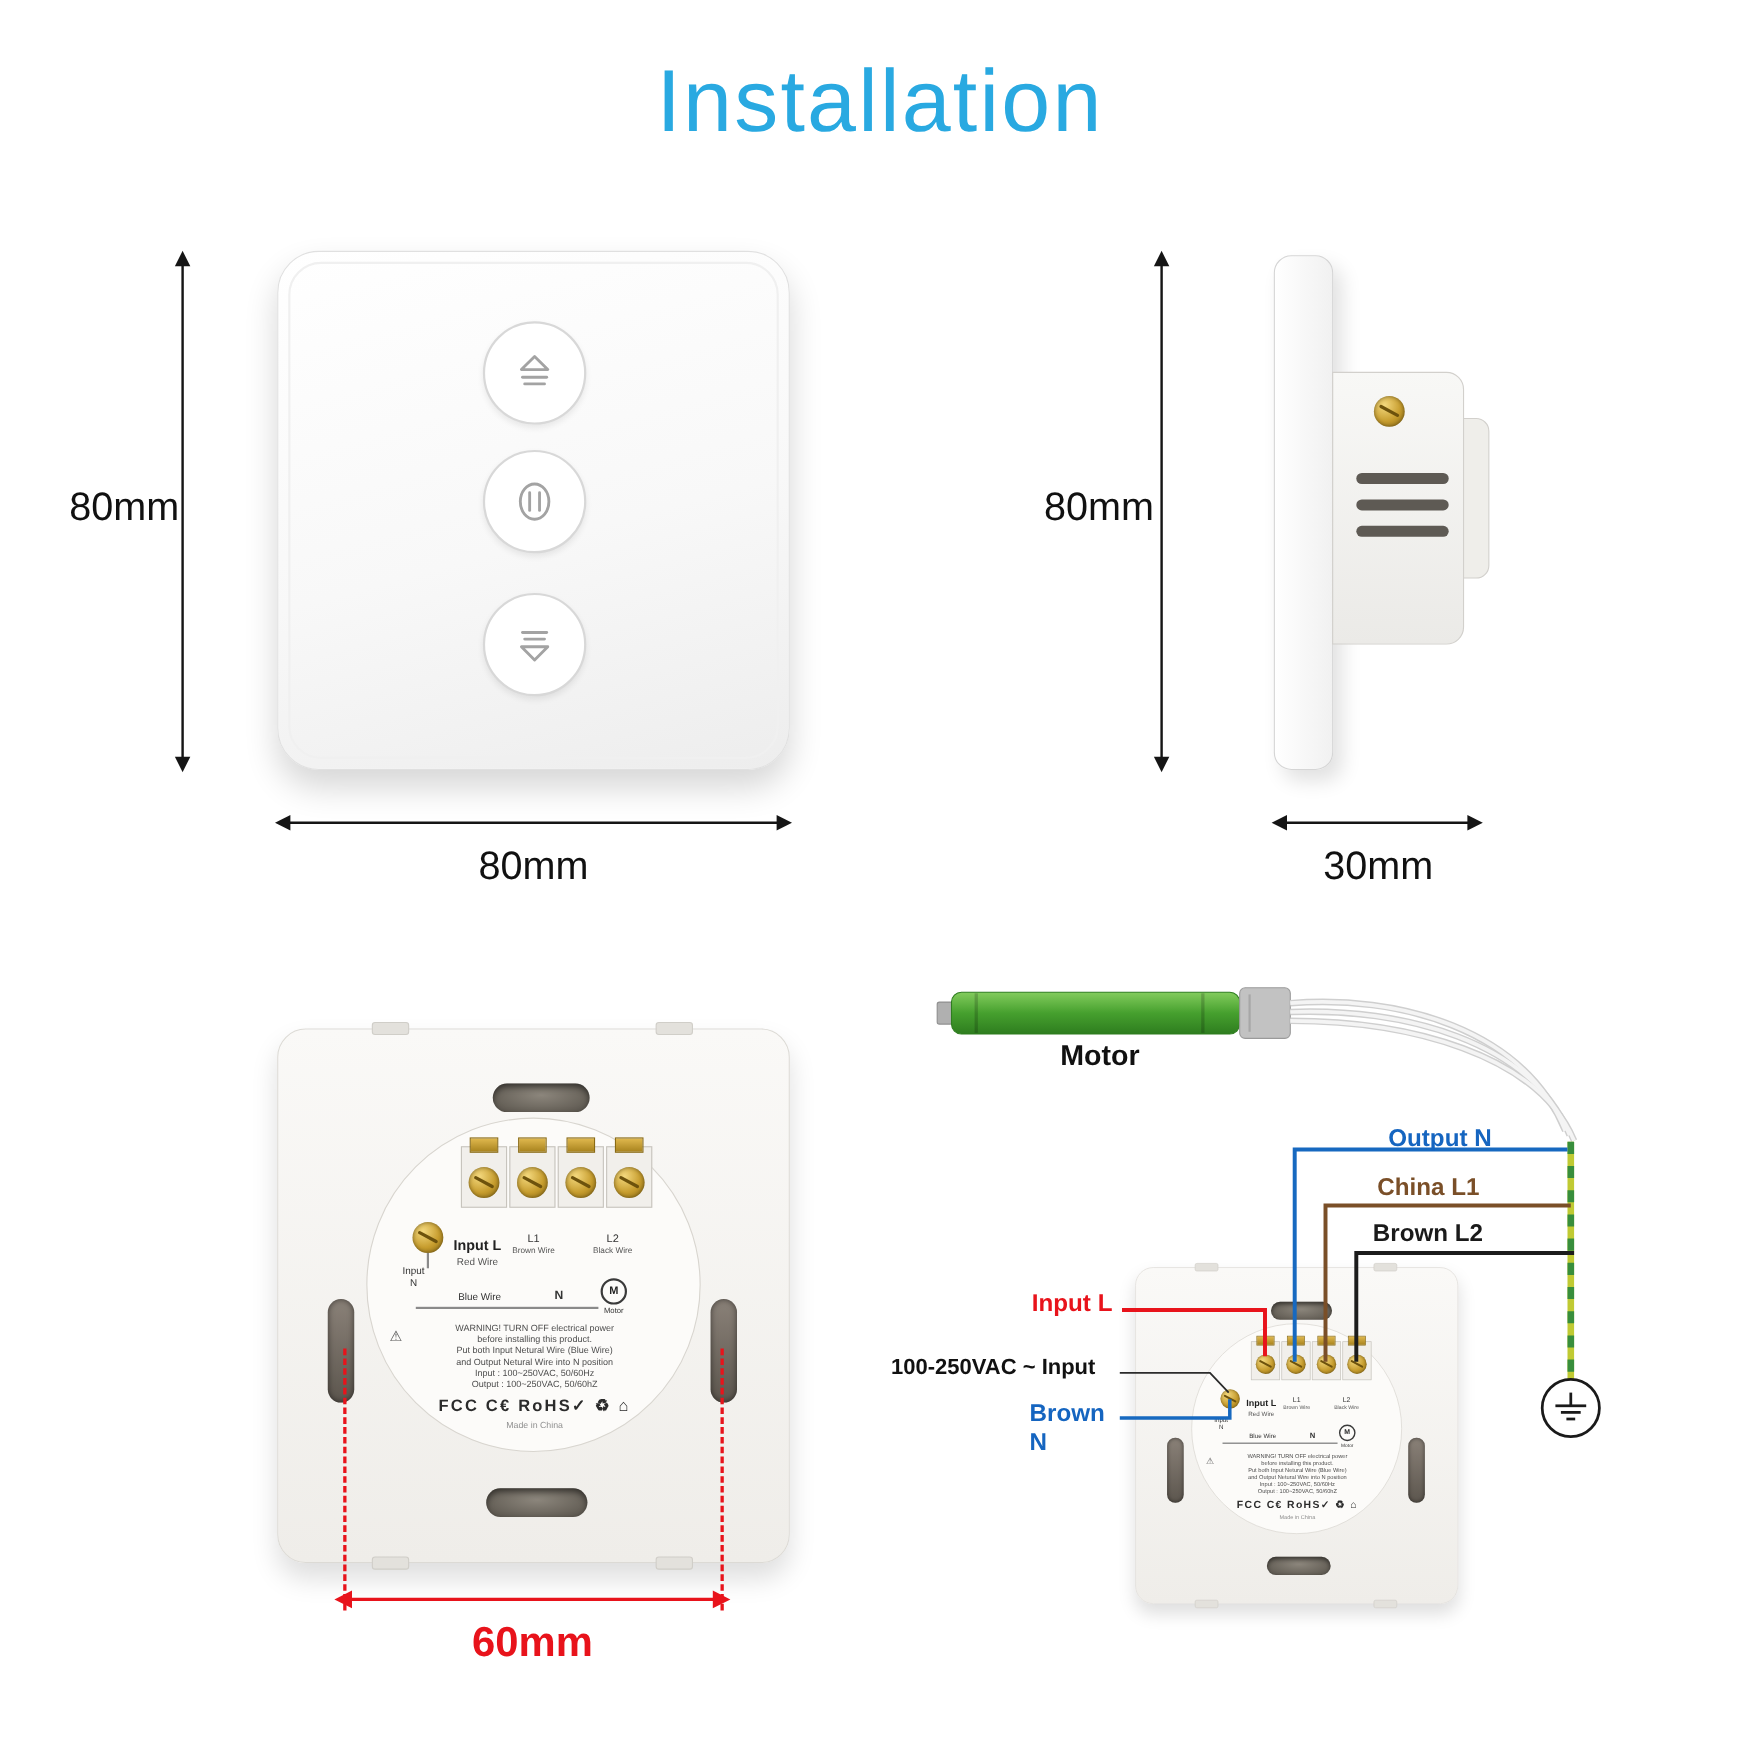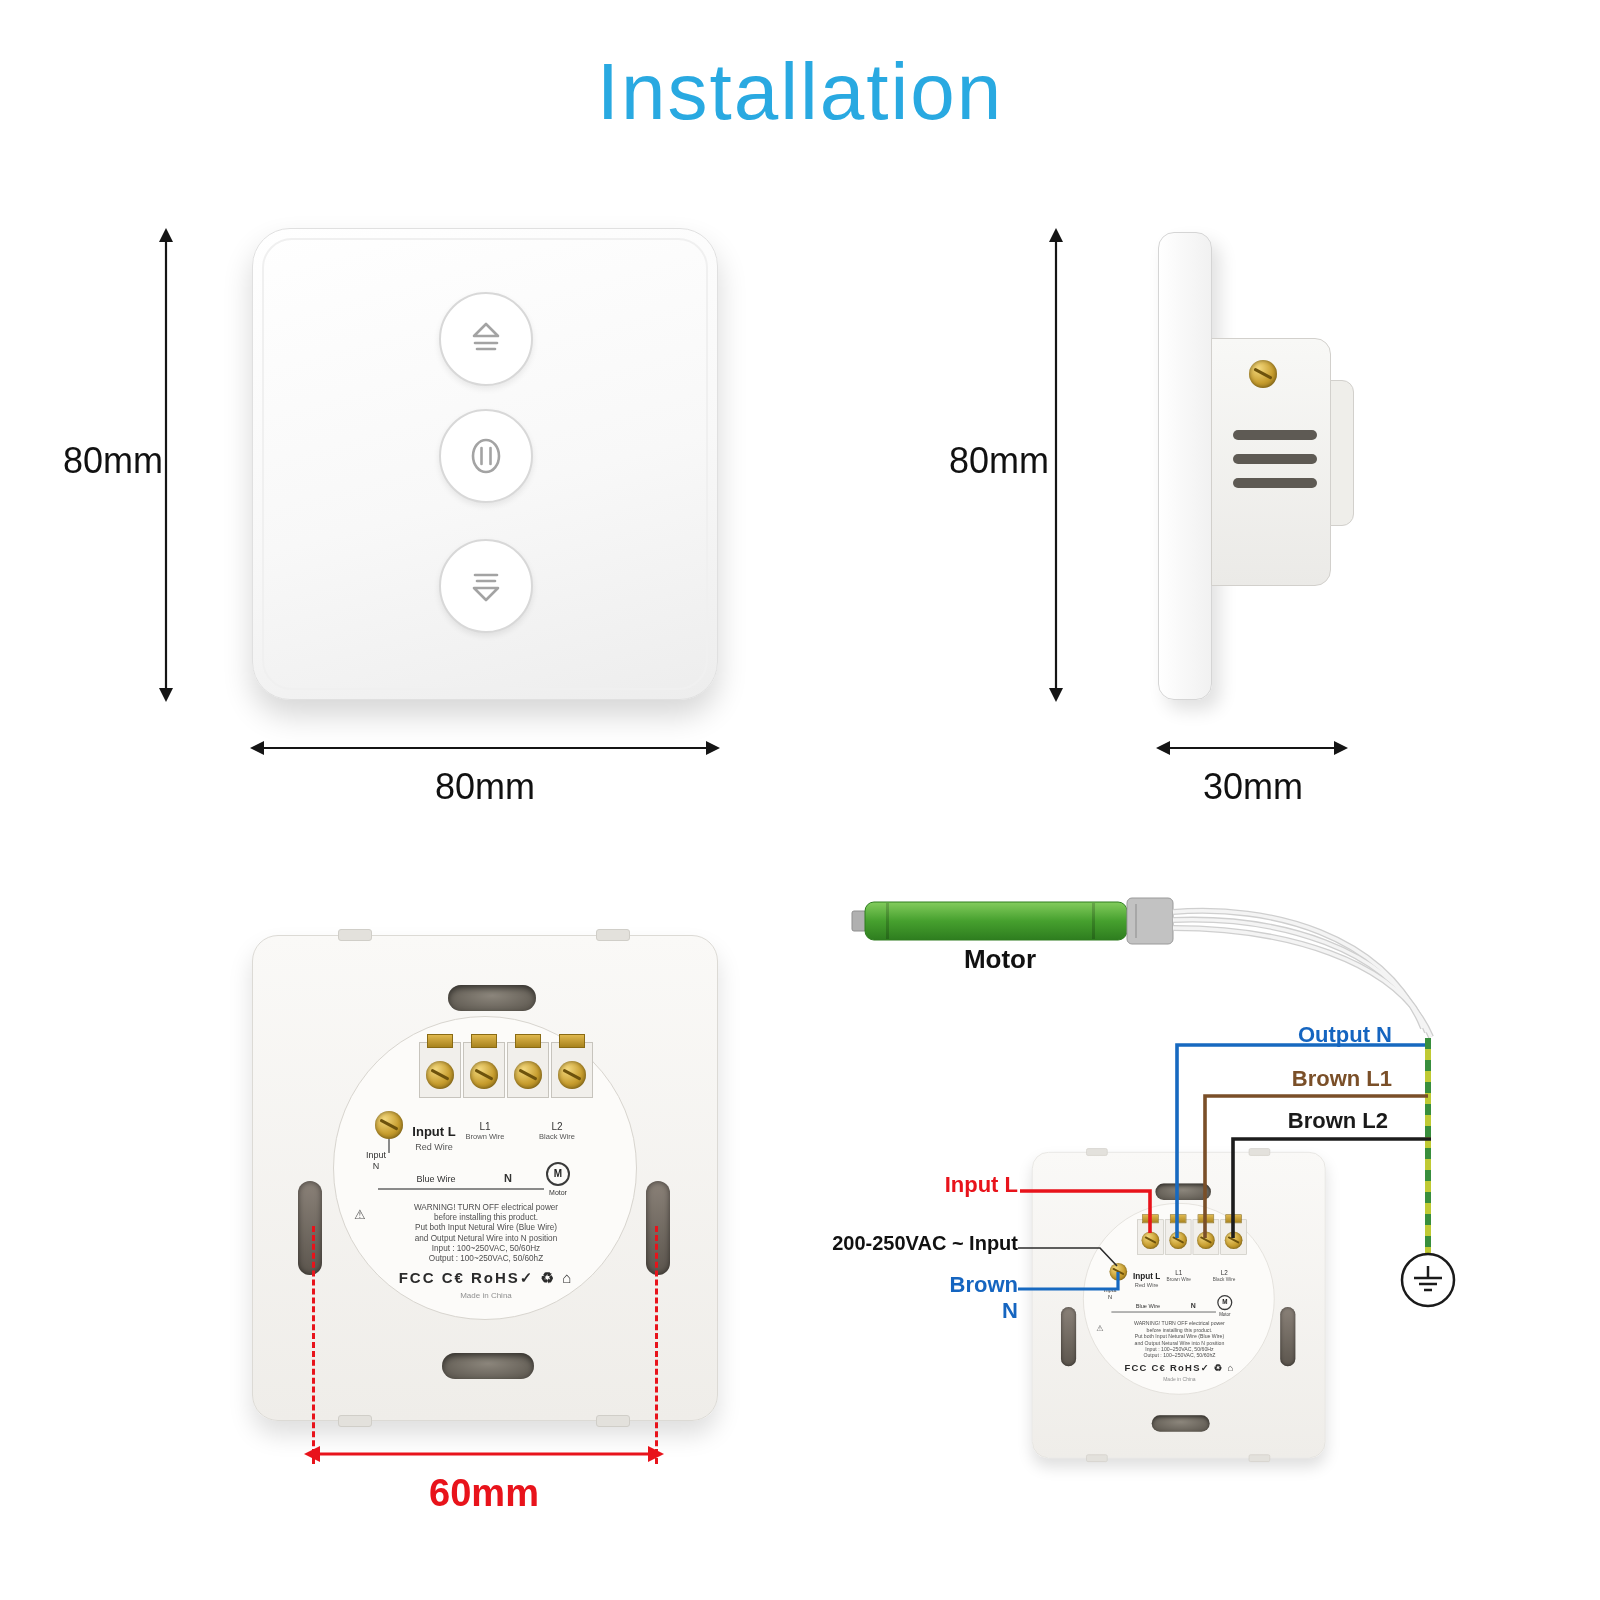--- a/index.html
+++ b/index.html
@@ -64,21 +64,21 @@
   .bp-made{position:absolute;left:18px;top:274px;width:268px;text-align:center;font-size:8px;color:#909090;}
   .mcirc{position:absolute;left:212px;top:145px;width:24px;height:24px;border:2px solid #3a3a3a;border-radius:50%;
     text-align:center;font-size:10px;font-weight:bold;line-height:20px;color:#222;}
 
   .fig-back-small{position:absolute;left:1032px;top:1152px;width:466px;height:486px;
     transform:scale(0.63);transform-origin:0 0;z-index:1;}
 
   
   .wiresvg{position:absolute;left:840px;top:880px;z-index:5;pointer-events:none;}
   .wlabel{position:absolute;z-index:6;font-weight:bold;font-size:22px;}
-  .wl-right{text-align:right;}
+  .wl-right{text-align:left;}
 </style>
 </head>
 <body>
 
 <div class="title">Installation</div>
 
 <div class="switch-front">
   <div class="switch-frame"></div>
   <div class="btn" style="top:63px;">
     <svg width="52" height="52" viewBox="0 0 52 52">
@@ -312,17 +312,17 @@
     <circle cx="588" cy="400" r="26" fill="#ffffff" stroke="#1a1a1a" stroke-width="2.5"></circle>
     <line x1="588" y1="386" x2="588" y2="398" stroke="#1a1a1a" stroke-width="2.5"></line>
     <line x1="574" y1="398" x2="602" y2="398" stroke="#1a1a1a" stroke-width="2.5"></line>
     <line x1="579" y1="404" x2="597" y2="404" stroke="#1a1a1a" stroke-width="2.5"></line>
     <line x1="584" y1="410" x2="592" y2="410" stroke="#1a1a1a" stroke-width="2.5"></line>
   </g>
 </svg>
 
 <div class="wlabel" style="left:930px;top:944px;width:140px;text-align:center;font-size:26px;color:#111;">Motor</div>
 <div class="wlabel wl-right" style="left:1262px;top:1022px;width:130px;color:#1565c0;">Output N</div>
-<div class="wlabel wl-right" style="left:1252px;top:1066px;width:140px;color:#7a4f28;">Brown L1</div>
+<div class="wlabel wl-right" style="left:1252px;top:1066px;width:140px;color:#7a4f28;">China L1</div>
 <div class="wlabel wl-right" style="left:1248px;top:1108px;width:140px;color:#1a1a1a;">Brown L2</div>
 <div class="wlabel wl-right" style="left:938px;top:1172px;width:80px;color:#e8131b;">Input L</div>
-<div class="wlabel wl-right" style="left:810px;top:1232px;width:208px;font-size:20px;color:#111;">200-250VAC ~ Input</div>
+<div class="wlabel wl-right" style="left:810px;top:1232px;width:208px;font-size:20px;color:#111;">100-250VAC ~ Input</div>
 <div class="wlabel wl-right" style="left:936px;top:1272px;width:82px;color:#1565c0;">Brown N</div>
 
 </body></html>

